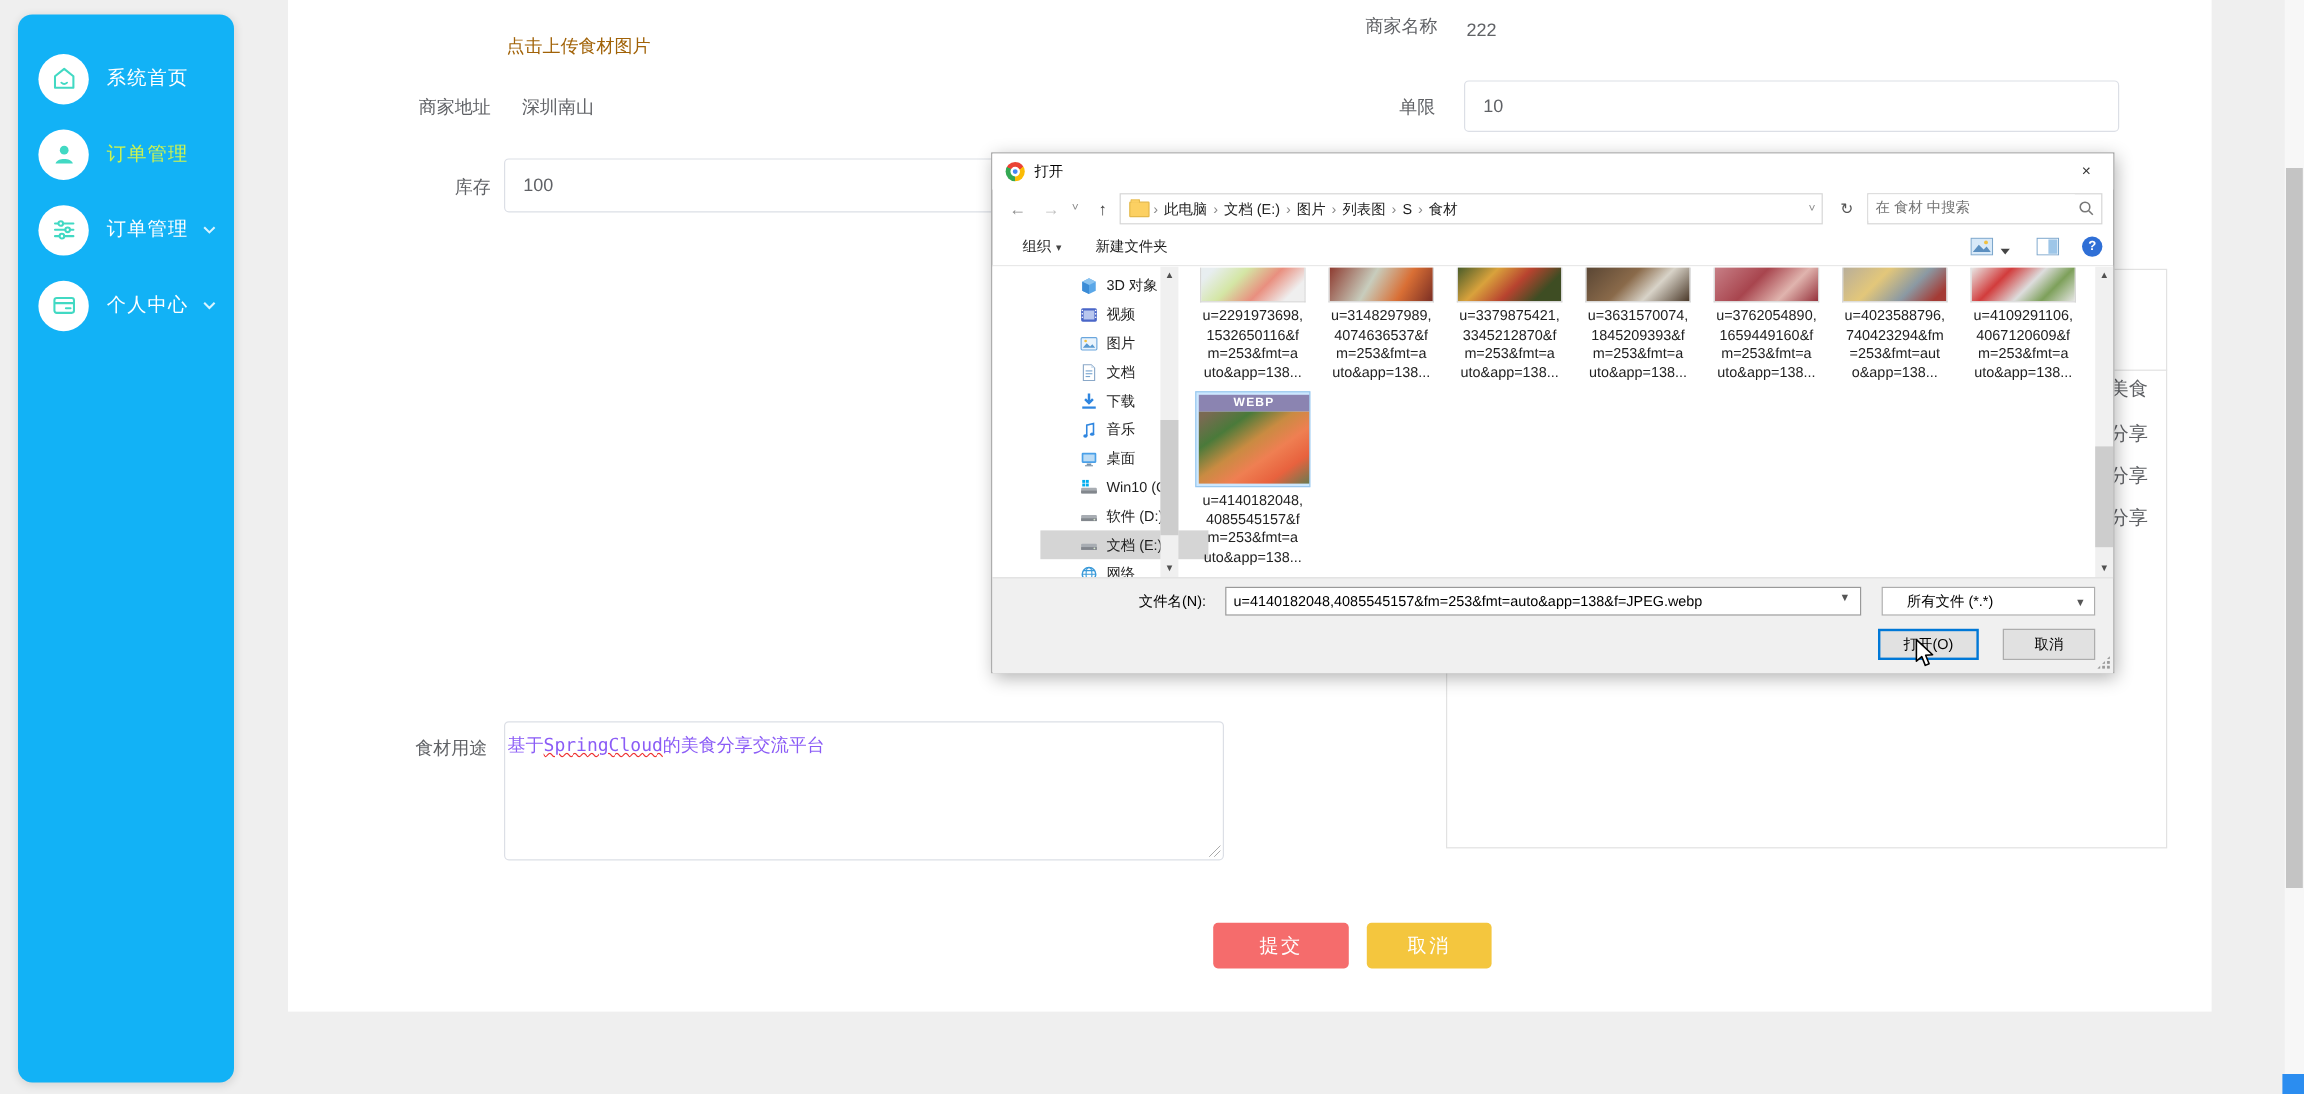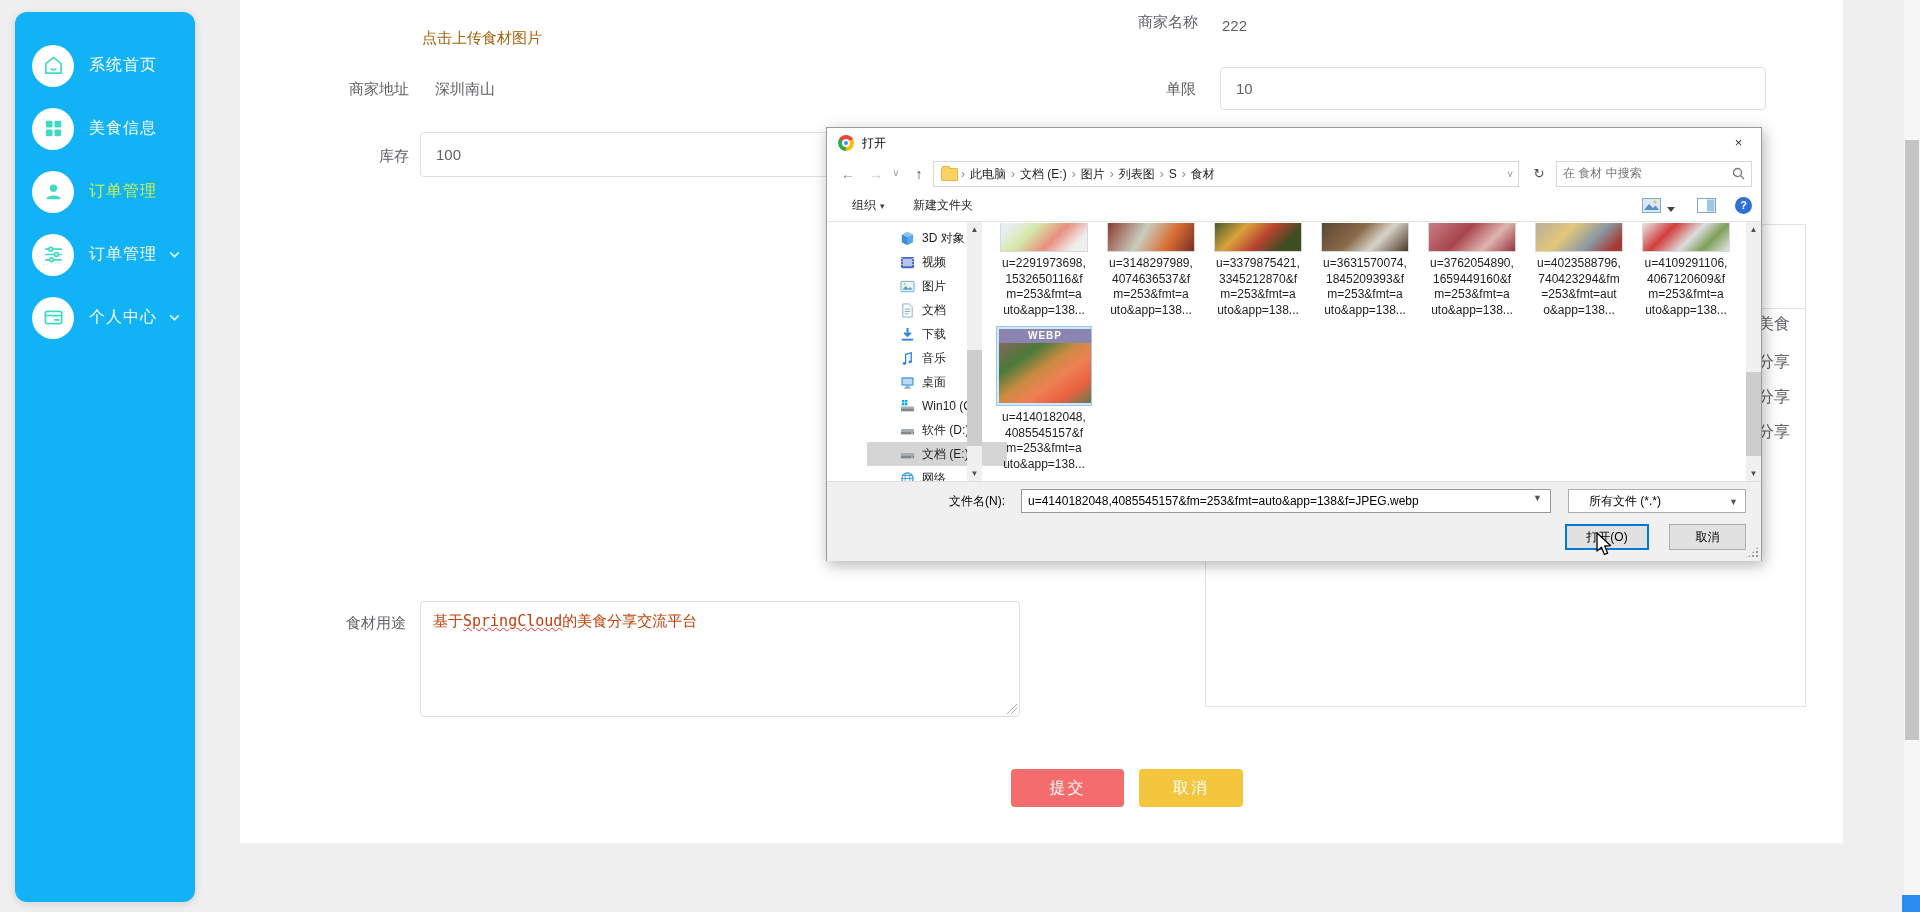--- a/index.html
+++ b/index.html
@@ -25,22 +25,22 @@
   .f-input{position:absolute;background:#fff;border:1px solid #dcdfe6;border-radius:4px;
            font-size:15px;color:#606266;padding:0 15px;box-sizing:border-box;z-index:2;
            font-family:"Liberation Sans","DejaVu Sans",sans-serif;}
   #inp-limit{left:1220px;top:67px;width:546px;height:43px;}
   #inp-stock{left:420px;top:132px;width:606px;height:45px;}
   #right-panel{left:1205px;top:224px;width:601px;height:483px;background:#fff;
                border:1px solid #e2e2e2;z-index:2;box-sizing:border-box;}
   #panel-divider{left:1205px;top:308px;width:601px;height:1px;background:#e2e2e2;z-index:3;}
   .frag{position:absolute;left:1758px;font-size:16px;color:#606266;z-index:3;white-space:nowrap;}
   #usage-box{left:420px;top:601px;width:600px;height:116px;background:#fff;border:1px solid #dcdfe6;
-             border-radius:4px;z-index:2;box-sizing:border-box;padding:10px 12px;
-             font-family:"DejaVu Sans Mono","Liberation Mono",monospace;font-size:15px;color:#c2410c;}
+             border-radius:4px;z-index:2;box-sizing:border-box;padding:10px 2px;
+             font-family:"DejaVu Sans Mono","Liberation Mono",monospace;font-size:15px;color:#8b5cf6;}
   #usage-box .squiggle{text-decoration:underline;text-decoration-style:wavy;
                        text-decoration-color:#e33; text-decoration-thickness:1px;}
   #usage-resize{position:absolute;right:2px;bottom:2px;width:10px;height:10px;
      background:linear-gradient(135deg,transparent 50%,#aaa 50%,#aaa 55%,transparent 55%,transparent 70%,#aaa 70%,#aaa 75%,transparent 75%);}
   .btn{position:absolute;border:none;border-radius:4px;font-size:16px;color:#fff;z-index:2;
        letter-spacing:2px;cursor:pointer;font-family:inherit;}
   #btn-submit{left:1011px;top:769px;width:113px;height:38px;}
   #btn-cancel{left:1139px;top:769px;width:104px;height:38px;}
 
   
@@ -164,31 +164,20 @@
   <div id="sidebar" class="abs">
     <div id="sb-items">
         <div class="sb-item">
           <span class="sb-ic">
             <svg width="23" height="23" viewBox="0 0 24 24">
               <path d="M12 3.5 20 10v10H4V10z" fill="none" stroke="#41d9c3" stroke-width="1.8" stroke-linejoin="round"></path>
               <path d="M9.5 15.5q2.5 2.5 5 0" fill="none" stroke="#41d9c3" stroke-width="1.6" stroke-linecap="round"></path>
             </svg>
           </span>
           <span class="sb-label">系统首页</span>
-        </div>
-        <div class="sb-item">
-          <span class="sb-ic">
-            <svg width="23" height="23" viewBox="0 0 24 24">
-              <rect x="4" y="4" width="7" height="7" rx="1.4" fill="#41d9c3"></rect>
-              <rect x="13" y="4" width="7" height="7" rx="1.4" fill="#41d9c3"></rect>
-              <rect x="4" y="13" width="7" height="7" rx="1.4" fill="#41d9c3"></rect>
-              <rect x="13" y="13" width="7" height="7" rx="1.4" fill="#41d9c3"></rect>
-            </svg>
-          </span>
-          <span class="sb-label">美食信息</span>
         </div>
         <div class="sb-item">
           <span class="sb-ic">
             <svg width="23" height="23" viewBox="0 0 24 24">
               <circle cx="12" cy="8.5" r="3.8" fill="#41d9c3"></circle>
               <path d="M4.5 20c1.5-5 13.5-5 15 0z" fill="#41d9c3"></path>
             </svg>
           </span>
           <span class="sb-label" style="color: rgb(205, 243, 79);">订单管理</span>
         </div>

